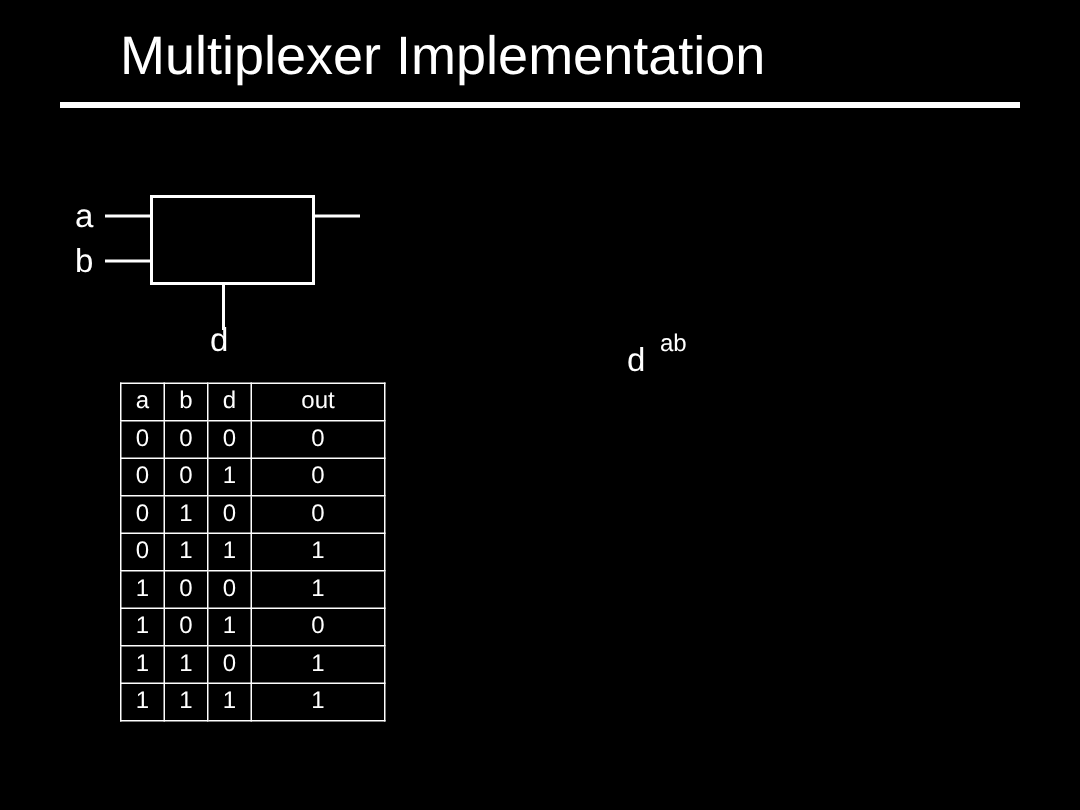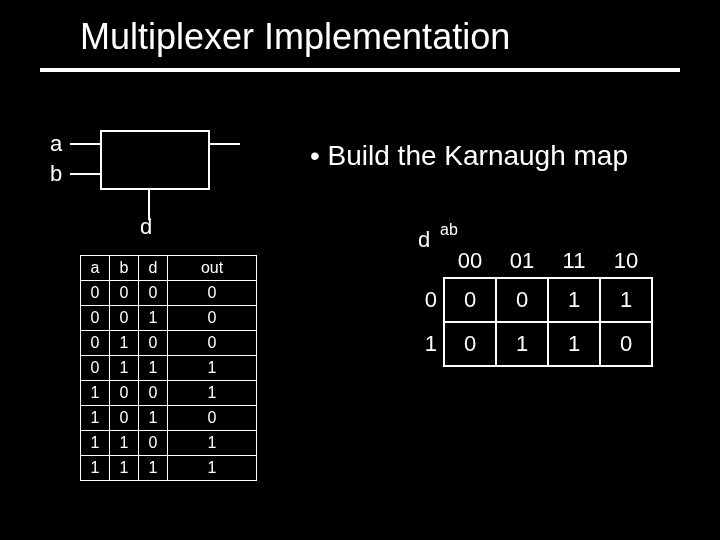--- a/index.html
+++ b/index.html
@@ -124,21 +124,20 @@
 
   <div class="box"></div>
   <div class="wire" style="left:70px; top:143px; width:30px; height:2px;"></div>
   <div class="wire" style="left:70px; top:173px; width:30px; height:2px;"></div>
   <div class="wire" style="left:148px; top:190px; width:2px; height:30px;"></div>
   <div class="wire" style="left:210px; top:143px; width:30px; height:2px;"></div>
   <div class="lbl" style="left:50px; top:131px;">a</div>
   <div class="lbl" style="left:50px; top:161px;">b</div>
   <div class="lbl" style="left:140px; top:214px;">d</div>
 
-  <div class="bullet">• Build the Karnaugh map</div>
 
   <table class="truth">
     <thead>
       <tr>
         <th class="n">a</th>
         <th class="n">b</th>
         <th class="n">d</th>
         <th class="o">out</th>
       </tr>
     </thead>
@@ -190,40 +189,15 @@
           <td class="n">1</td>
           <td class="n">1</td>
           <td class="o">1</td>
         </tr>
       </tbody>
   </table>
 
   <div class="kmap-wrap">
     <div class="d-lbl">d</div>
     <div class="ab-lbl">ab</div>
-    <table class="kmap" style="margin-top:20px;">
-      <tbody>
-          <tr>
-        <th class="corner"></th>
-        <th class="colh">00</th>
-        <th class="colh">01</th>
-        <th class="colh">11</th>
-        <th class="colh">10</th>
-      </tr>
-      <tr>
-        <th class="rowh">0</th>
-        <td class="cell">0</td>
-        <td class="cell">0</td>
-        <td class="cell">1</td>
-        <td class="cell">1</td>
-      </tr>
-      <tr>
-        <th class="rowh">1</th>
-        <td class="cell">0</td>
-        <td class="cell">1</td>
-        <td class="cell">1</td>
-        <td class="cell">0</td>
-      </tr>
-    </tbody>
-      </table>
   </div>
 
 </div>
 
 </body></html>

